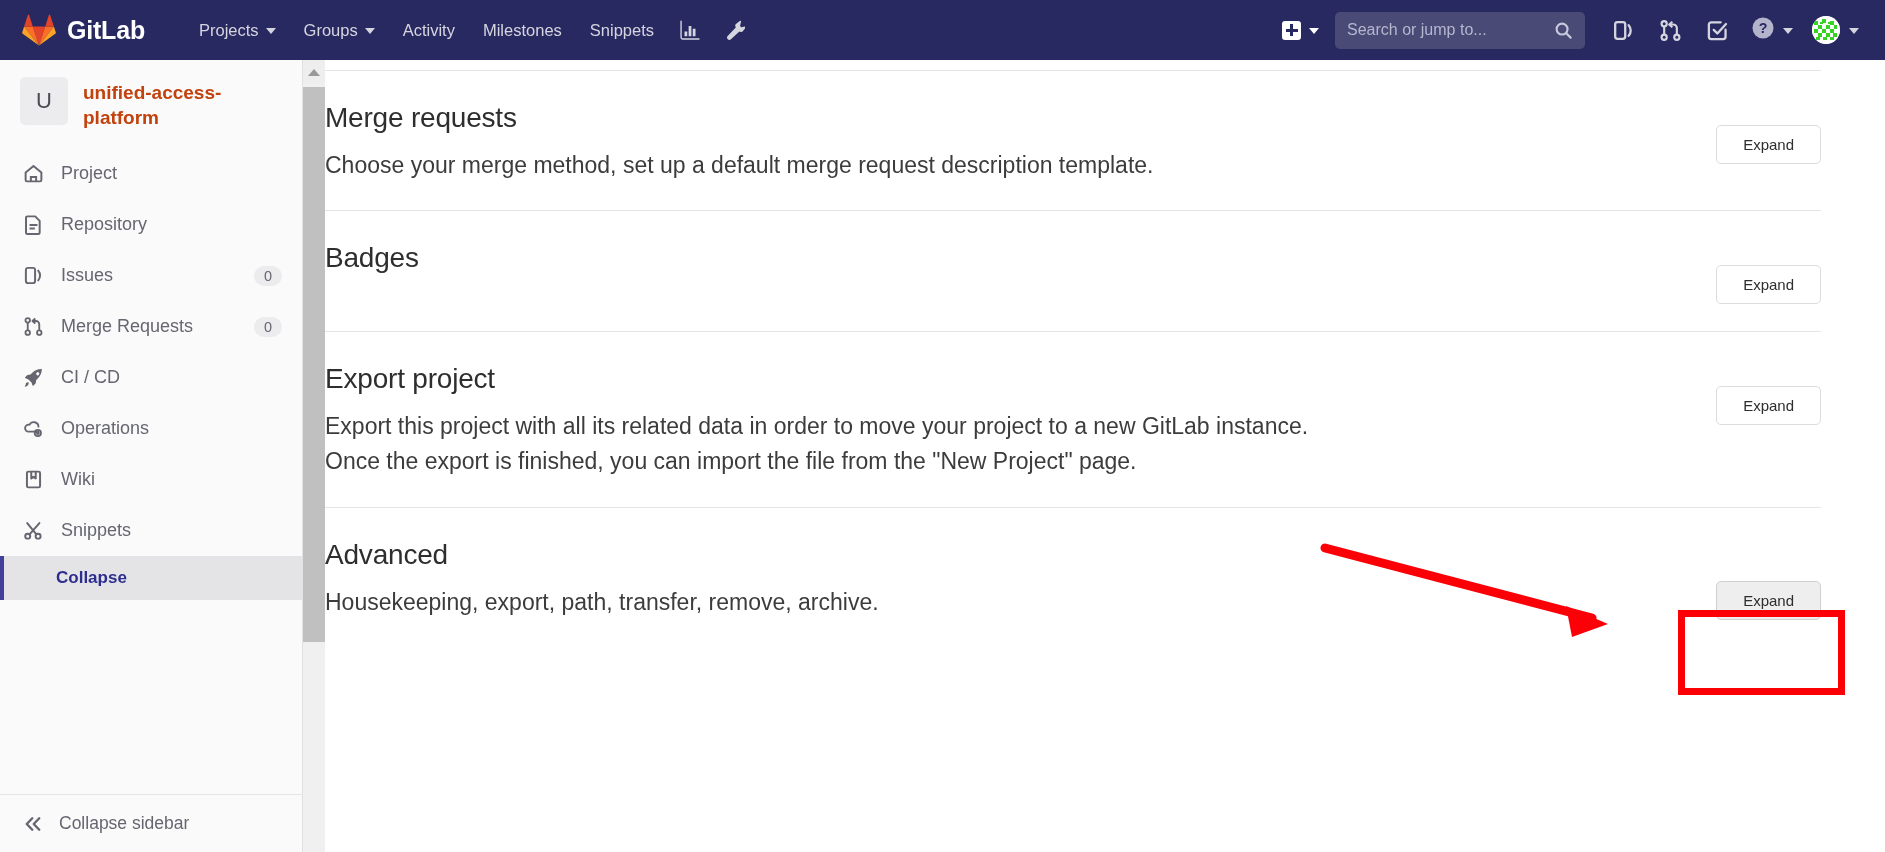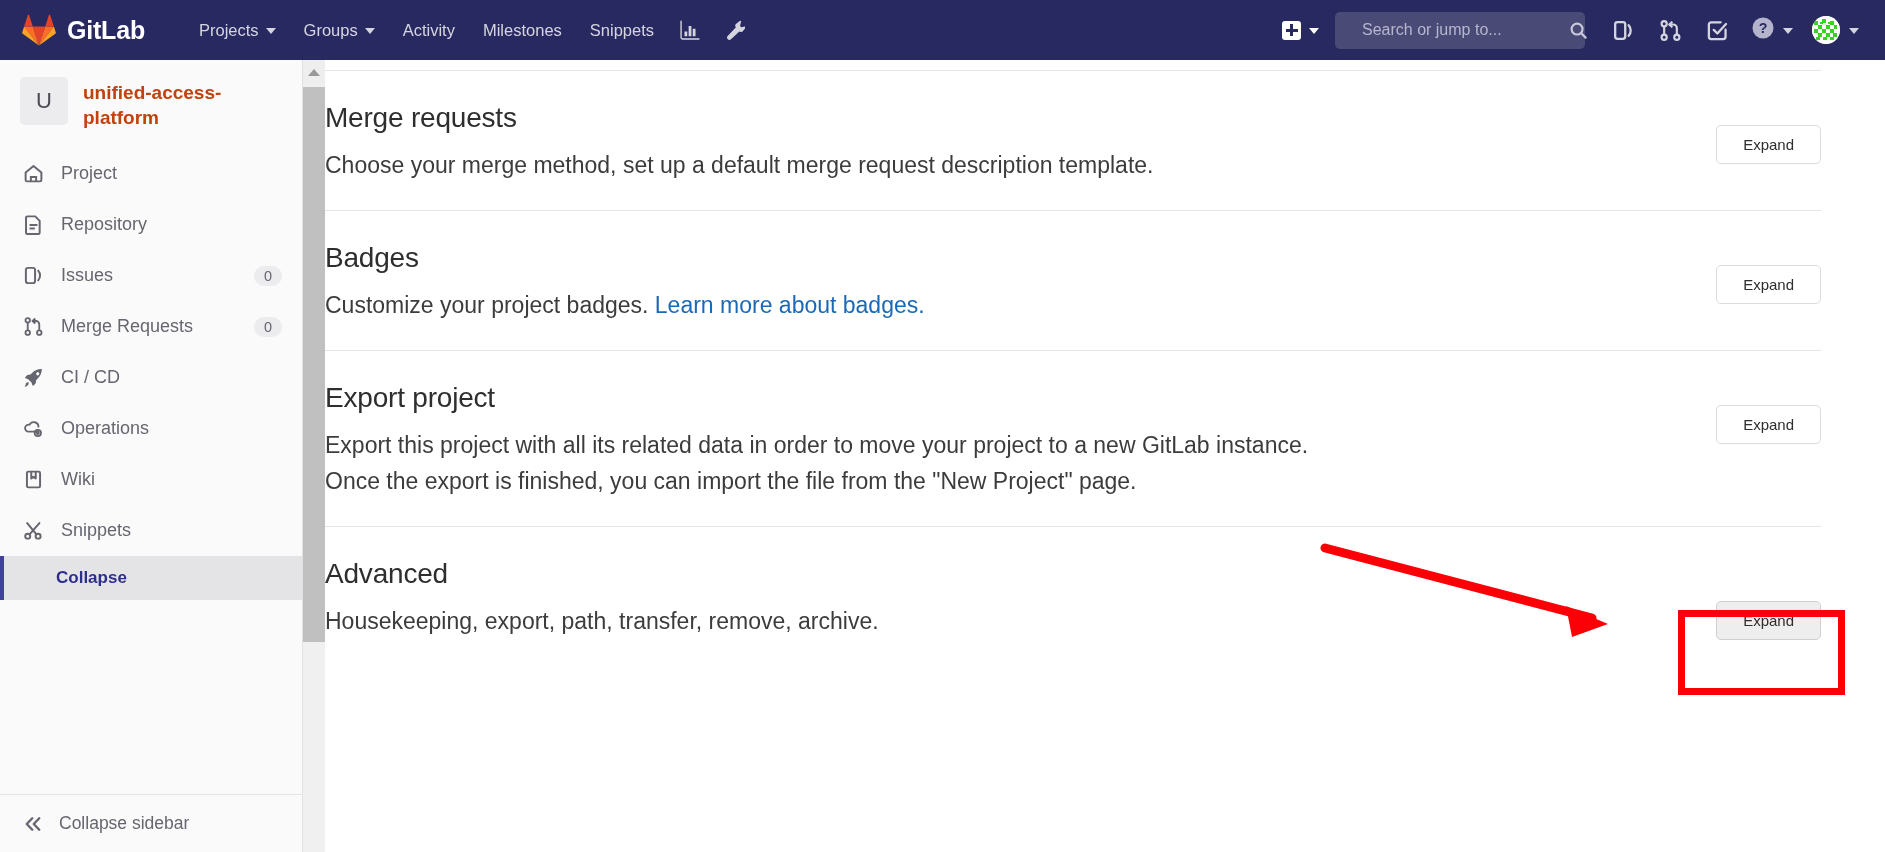--- a/index.html
+++ b/index.html
@@ -98,21 +98,21 @@
   .plus-square:after  { top: 8px; left: 3.5px; height: 3px; width: 12px; }
 
   .search-box {
     width: 250px;
     height: 37px;
     background: #4a4a77;
     border-radius: 5px;
     margin: 0 14px 0 6px;
     display: flex;
     align-items: center;
-    padding: 0 27px;
+    padding: 0 12px;
     cursor: text;
   }
   .search-input {
     flex: 1;
     background: transparent;
     border: none;
     outline: none;
     color: #ffffff;
     font-size: 16px;
     font-family: "Liberation Sans", sans-serif;
@@ -587,23 +587,20 @@
       <div class="sec-text">
         <div class="sec-title">Merge requests</div>
         <div class="sec-desc">Choose your merge method, set up a default merge request description template.</div>
       </div>
       <button class="expand-btn">Expand</button>
     </div>
 
     <div class="section">
       <div class="sec-text">
         <div class="sec-title">Badges</div>
-        <div class="sec-desc">
-          <span>Customize your project badges. </span><a class="sec-link">Learn more about badges.</a>
-        </div>
       </div>
       <button class="expand-btn">Expand</button>
     </div>
 
     <div class="section">
       <div class="sec-text">
         <div class="sec-title">Export project</div>
         <div class="sec-desc">Export this project with all its related data in order to move your project to a new GitLab instance. Once the export is finished, you can import the file from the "New Project" page.</div>
       </div>
       <button class="expand-btn">Expand</button>

